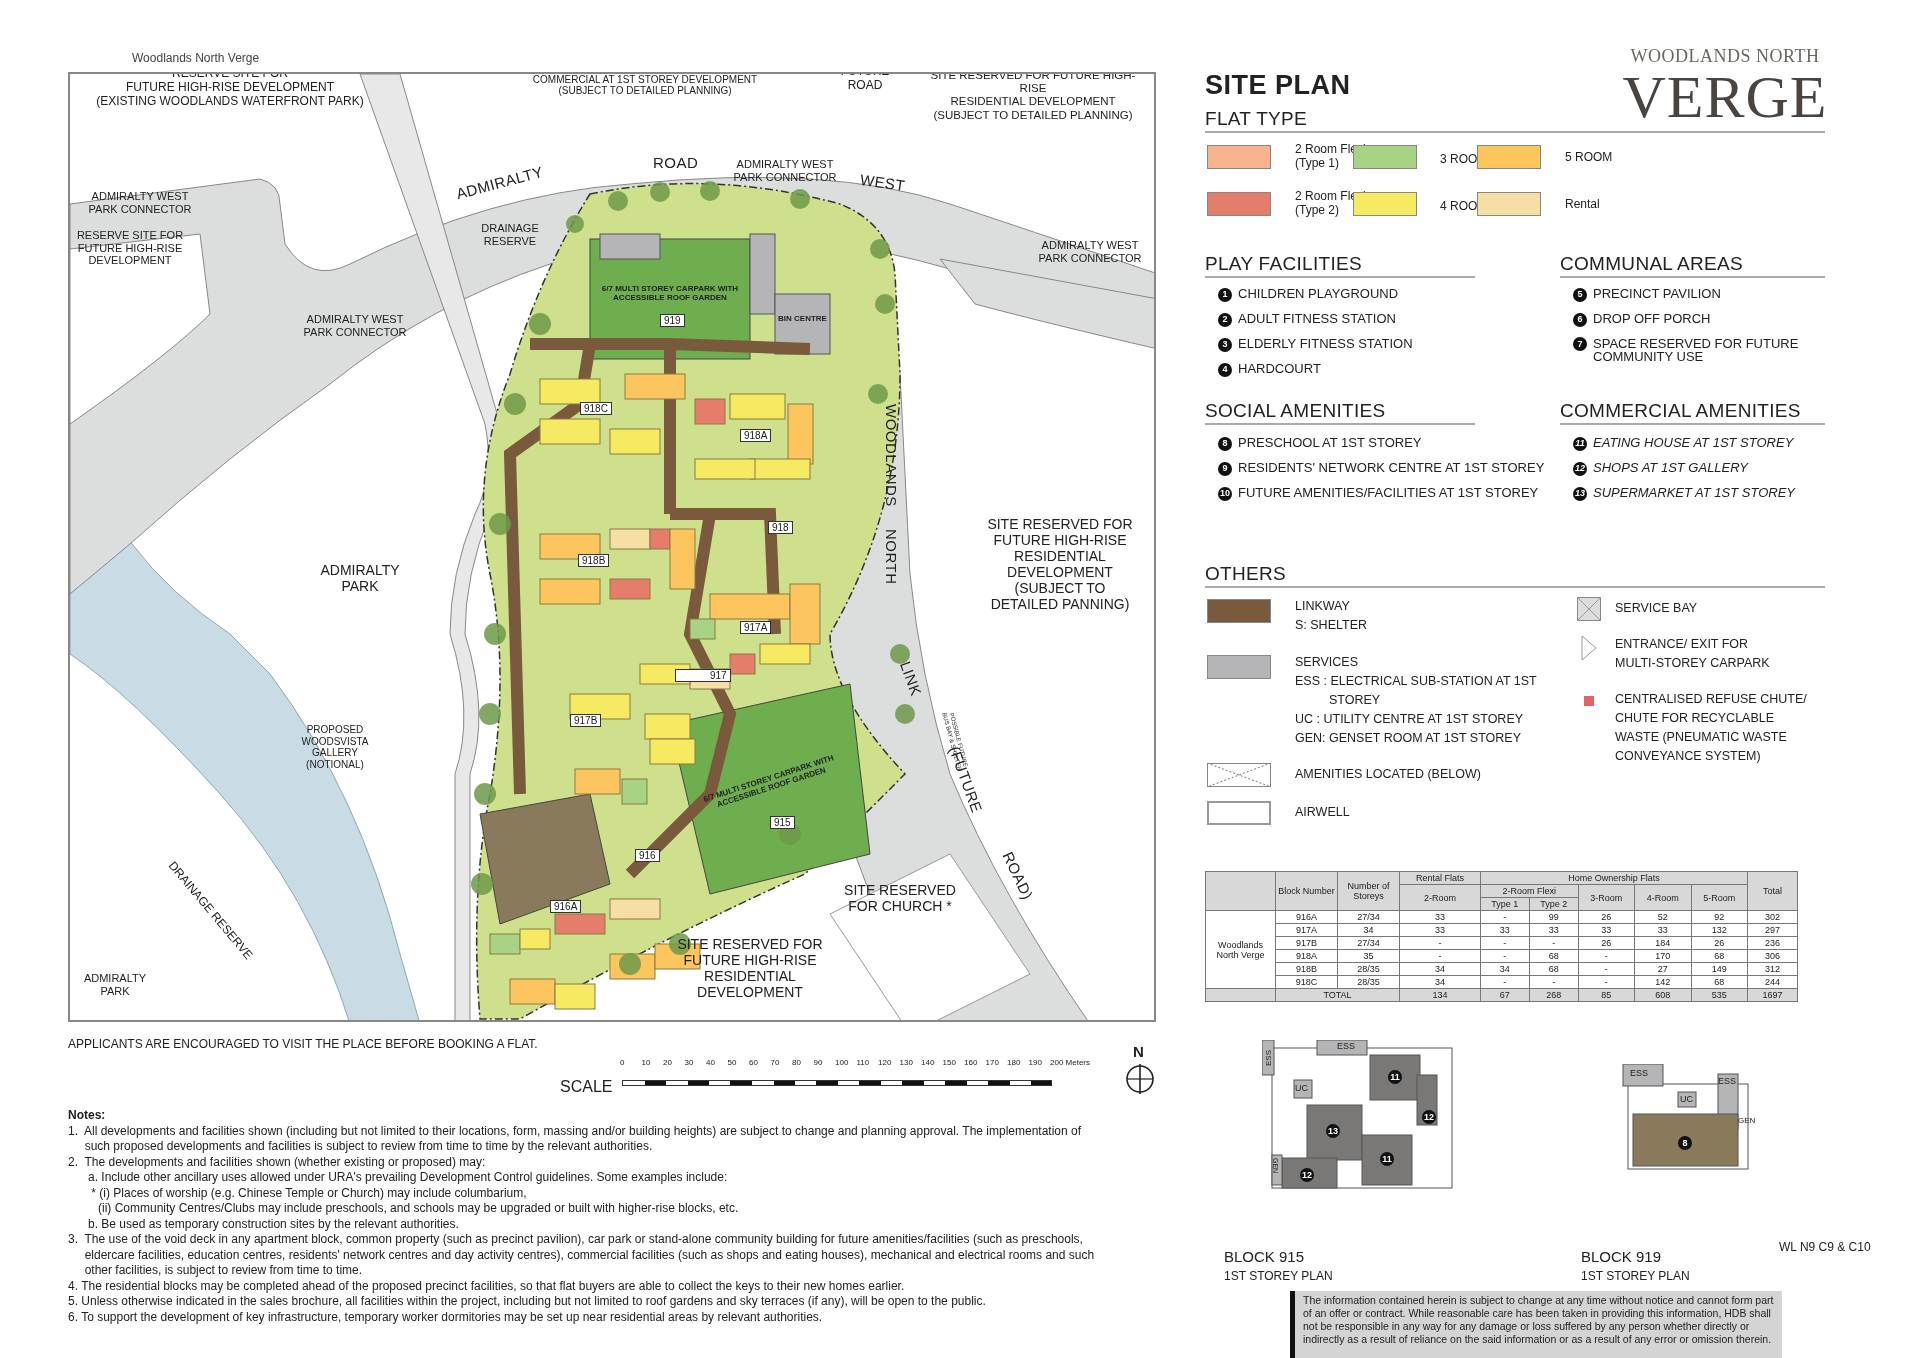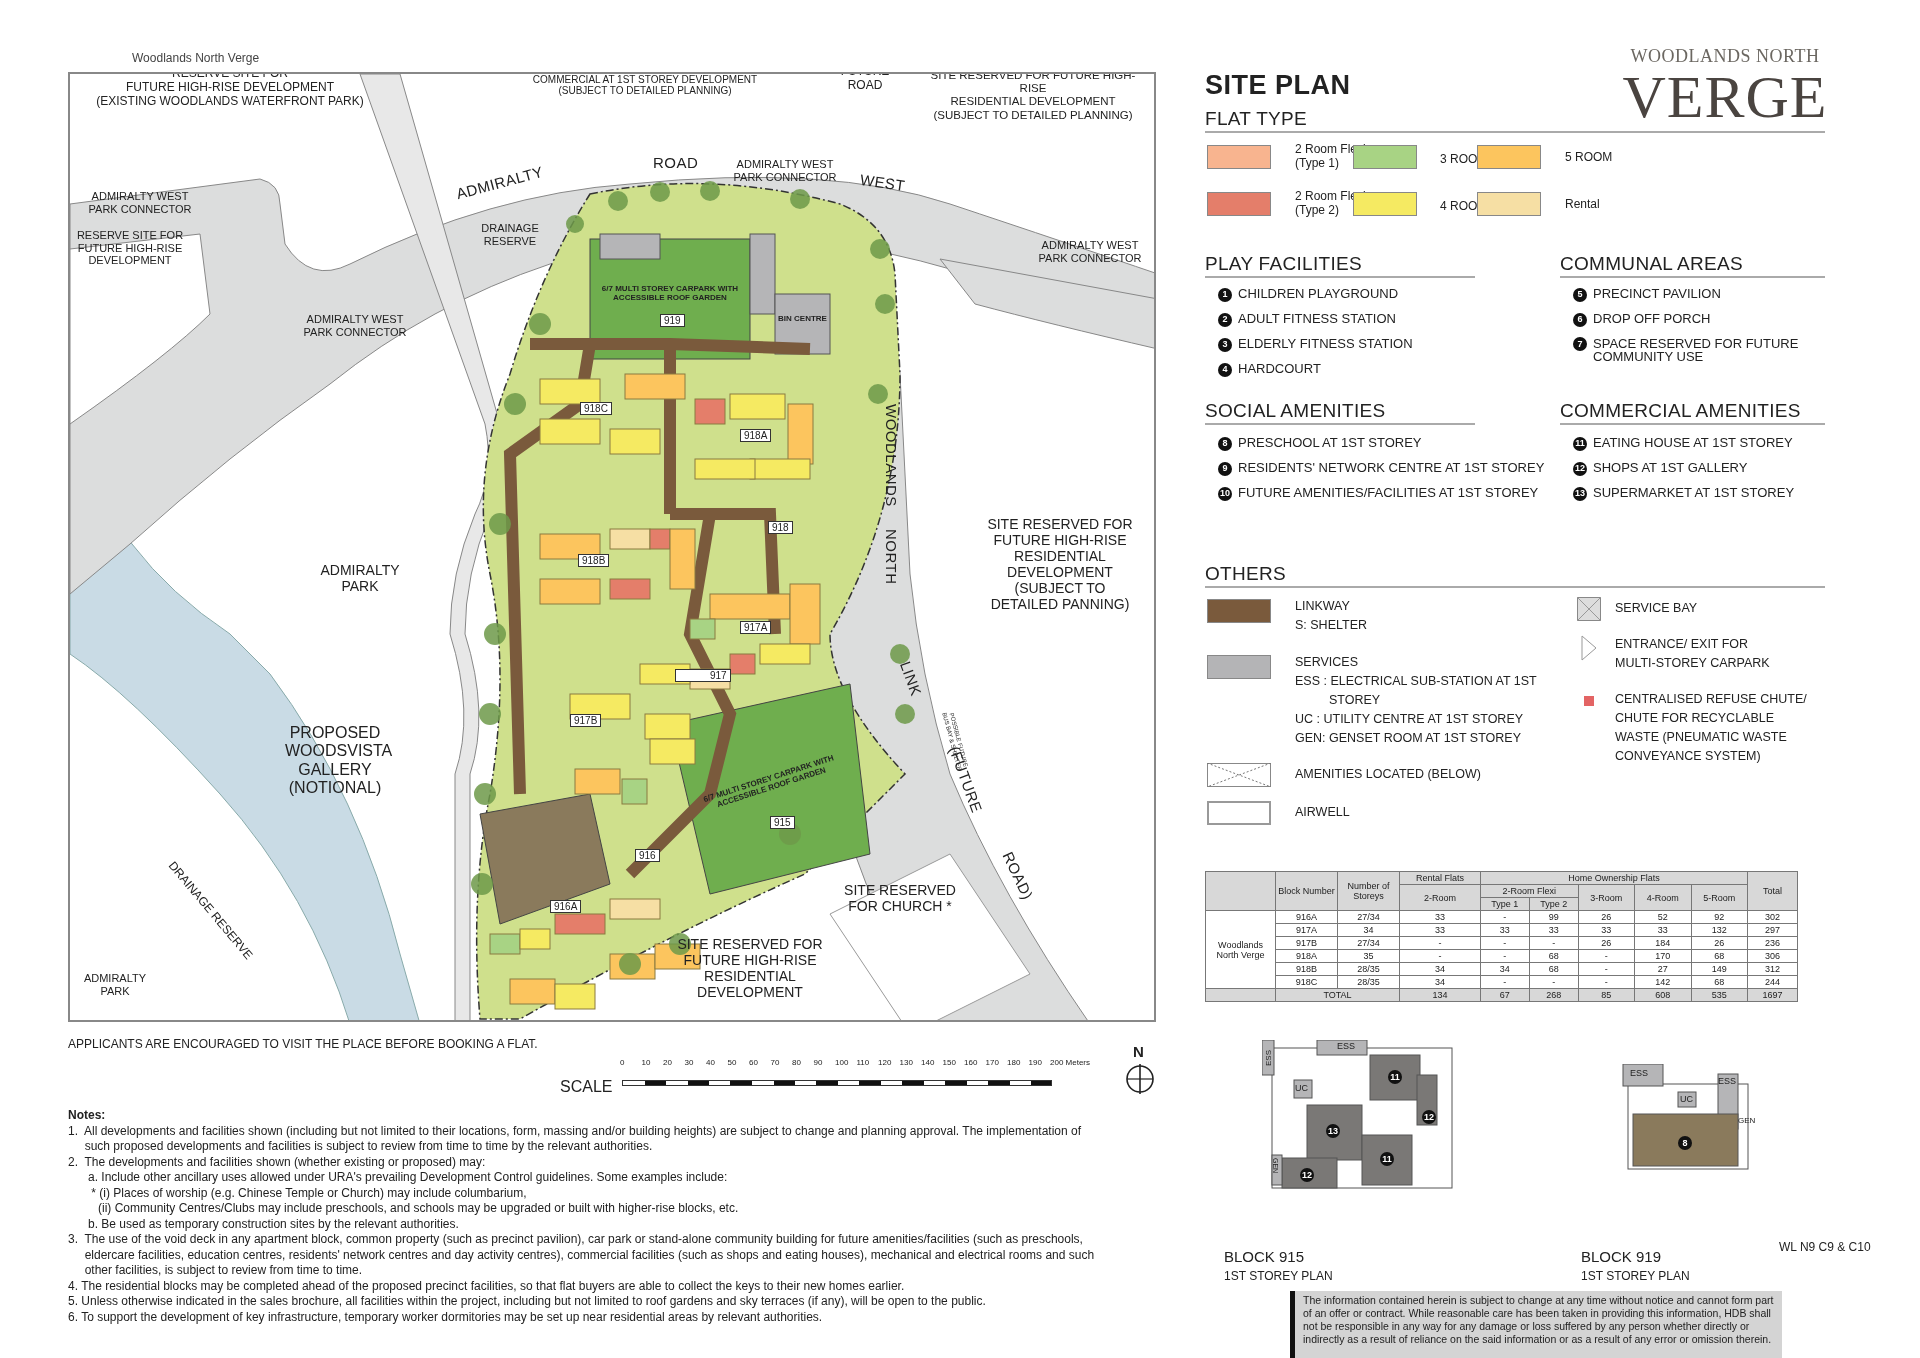--- a/index.html
+++ b/index.html
@@ -149,21 +149,21 @@
   <div class="maplabel" style="left:960px; top:165px; width:120px; font-size:11px;">ADMIRALTY WEST
 PARK CONNECTOR</div>
   <div class="maplabel big" style="left:240px; top:488px; width:100px;">ADMIRALTY
 PARK</div>
   <div class="maplabel big" style="left:900px; top:442px; width:180px;">SITE RESERVED FOR
 FUTURE HIGH-RISE
 RESIDENTIAL
 DEVELOPMENT
 (SUBJECT TO
 DETAILED PANNING)</div>
-  <div class="maplabel" style="left:215px; top:650px; width:100px; font-size:16px;">PROPOSED
+  <div class="maplabel" style="left:215px; top:650px; width:100px; font-size:10px;">PROPOSED
 WOODSVISTA
 GALLERY
 (NOTIONAL)</div>
   <div class="maplabel" style="left:70px; top:830px; width:140px; transform:rotate(50deg);">DRAINAGE RESERVE</div>
   <div class="maplabel" style="left:0px; top:898px; width:90px; font-size:11px;">ADMIRALTY
 PARK</div>
   <div class="maplabel big" style="left:760px; top:808px; width:140px;">SITE RESERVED
 FOR CHURCH *</div>
   <div class="maplabel big" style="left:600px; top:862px; width:160px;">SITE RESERVED FOR
 FUTURE HIGH-RISE
@@ -298,21 +298,21 @@
 </div>
 
 <div class="abs section-title" style="left:1205px; top:400px; width:270px;">SOCIAL AMENITIES</div>
 <div class="abs" style="left:1218px; top:430px;">
   <div class="list-item"><span class="num-badge">8</span><span>PRESCHOOL  AT 1ST STOREY</span></div>
   <div class="list-item"><span class="num-badge">9</span><span>RESIDENTS' NETWORK CENTRE AT 1ST STOREY</span></div>
   <div class="list-item"><span class="num-badge">10</span><span>FUTURE AMENITIES/FACILITIES AT 1ST STOREY</span></div>
 </div>
 
 <div class="abs section-title" style="left:1560px; top:400px; width:265px;">COMMERCIAL AMENITIES</div>
-<div class="abs" style="left:1573px; top:430px;">
+<div class="abs" style="left:1573px; top:430px;font-style:italic;">
   <div class="list-item"><span class="num-badge">11</span><span>EATING HOUSE AT 1ST STOREY</span></div>
   <div class="list-item"><span class="num-badge">12</span><span>SHOPS AT 1ST GALLERY</span></div>
   <div class="list-item"><span class="num-badge">13</span><span>SUPERMARKET AT 1ST STOREY</span></div>
 </div>
 
 <div class="abs section-title" style="left:1205px; top:563px; width:620px;">OTHERS</div>
 <div class="abs" style="left:1205px; top:595px; width:620px; height:240px; font-size:12.5px;">
   <div class="swatch abs" style="left:2px; top:4px; background:#7a5a3c;"></div>
   <div class="abs" style="left:90px; top:2px; line-height:19px;">
     <div>LINKWAY</div>

